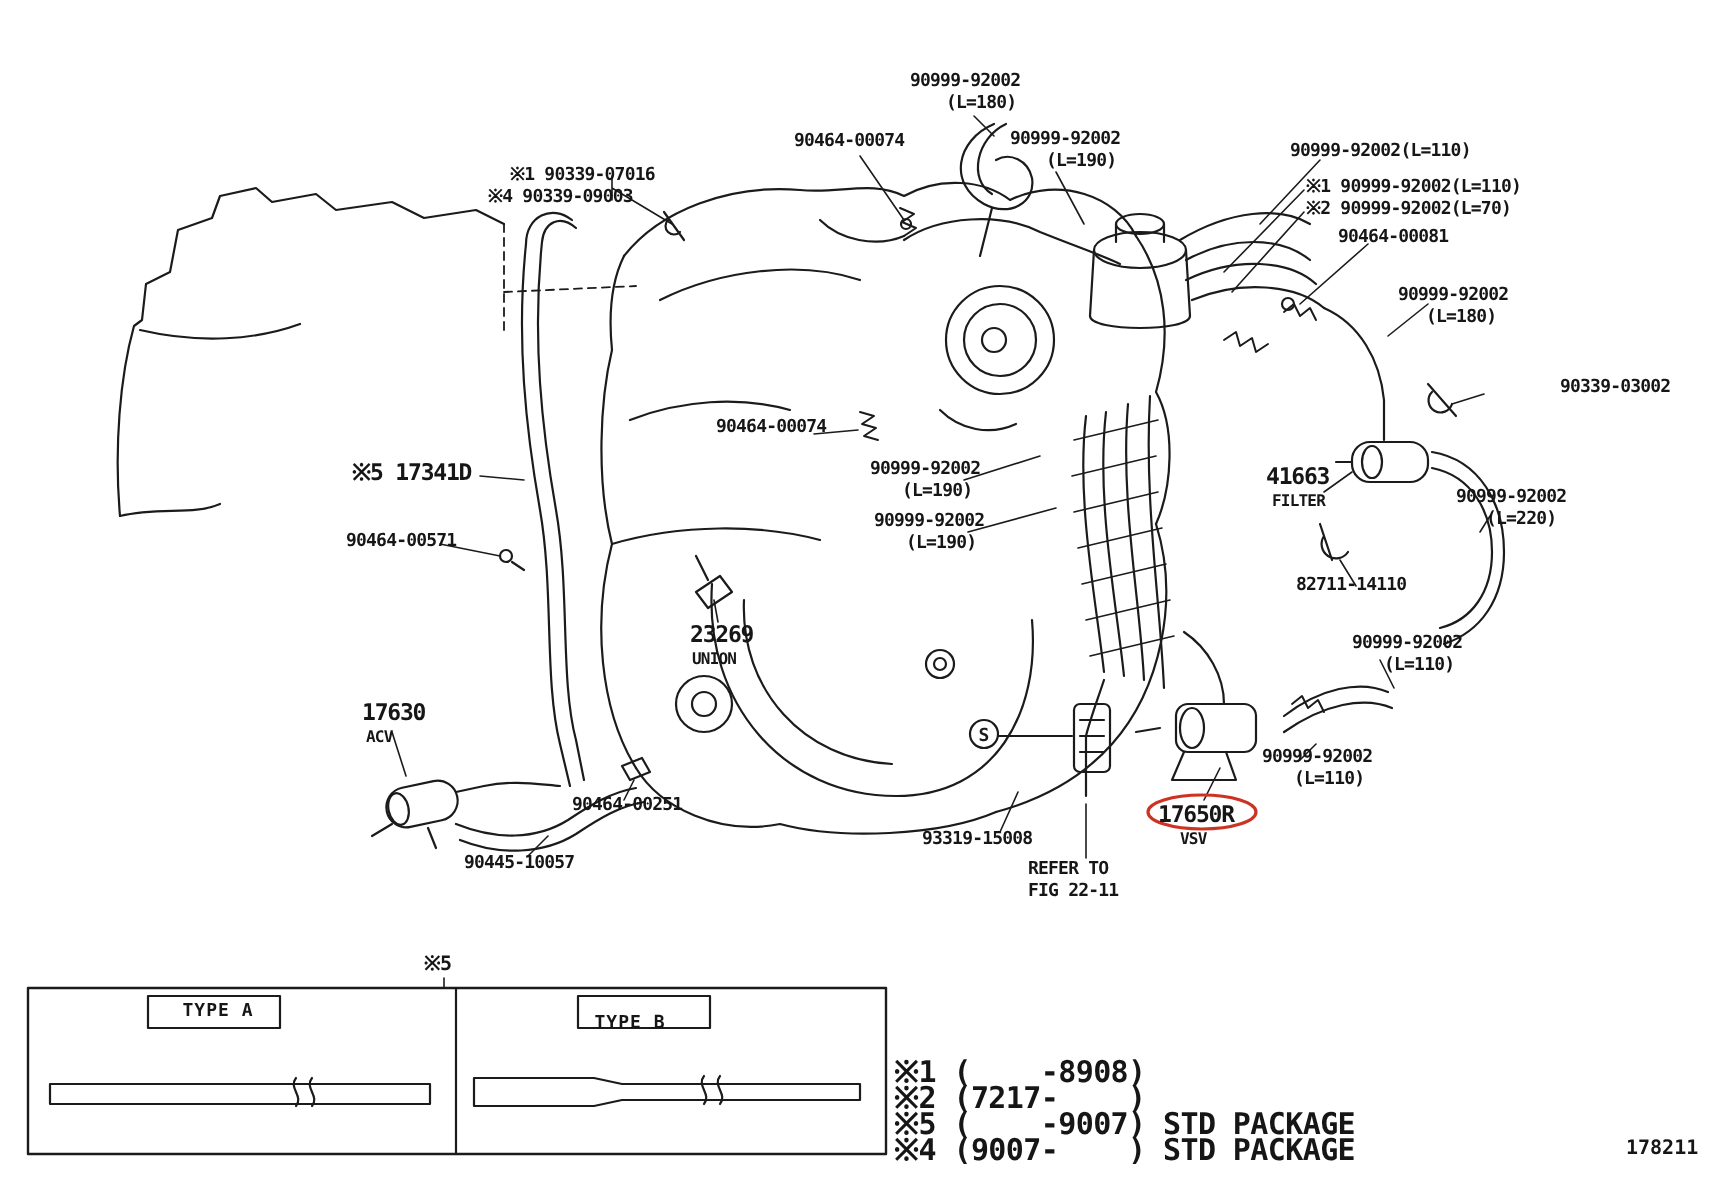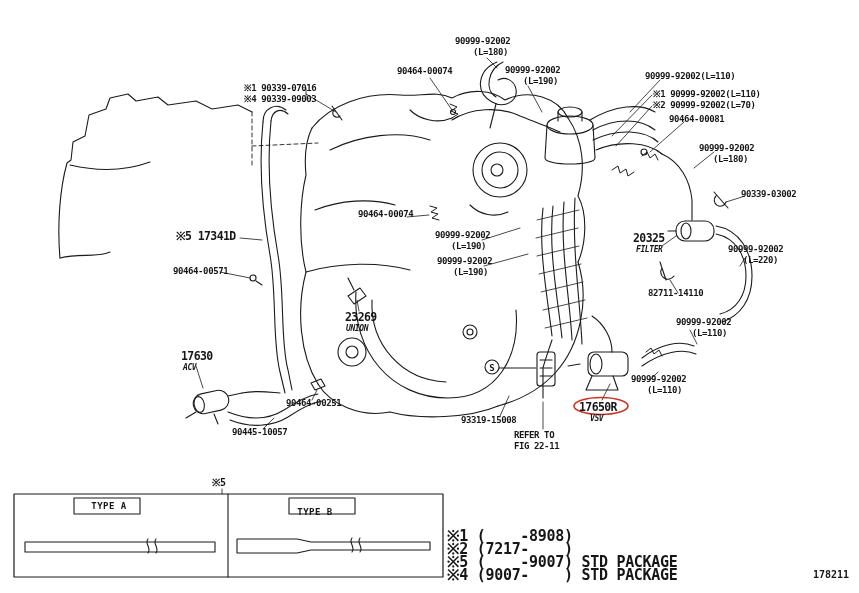--- a/index.html
+++ b/index.html
@@ -9,21 +9,21 @@
     overflow:hidden;
     font-family:"DejaVu Sans Mono", "Liberation Mono", monospace;
   }
   .stage > svg { position:absolute; left:0; top:0; }
   .lbl {
     position:absolute; font-weight:bold; font-size:9px; line-height:1.25;
     color:#161616; letter-spacing:-0.4px; white-space:pre; z-index:2;
   }
   .lbl .l2 { display:block; }
   .lbl .big { font-size:11.5px; letter-spacing:-0.6px; }
-  .lbl .sub { font-size:8px;font-style:italic; }
+  .lbl .sub { font-size:8px; }
   .th {
     position:absolute; font-weight:bold; font-size:9px; color:#161616;
     text-align:center; z-index:2; letter-spacing:0.5px;
   }
   .legend-line {
     position:absolute; font-weight:bold; font-size:15px; color:#161616;
     white-space:pre; z-index:2; letter-spacing:-0.3px;
   }
   .figid {
     position:absolute; font-weight:bold; font-size:10px; color:#161616; z-index:2;
@@ -198,32 +198,32 @@
 
     <ellipse cx="601" cy="406" rx="27" ry="8.5" fill="none" stroke="#cc3322" stroke-width="1.6"></ellipse>
 
     <text x="492" y="370.5" font-size="9" font-weight="bold" text-anchor="middle" fill="#1b1b1b" font-family="DejaVu Sans Mono, monospace">S</text>
   </svg>
 
   <div class="lbl" style="left:455px;top:36px"><span>90999-92002</span><span class="l2" style="padding-left:18px">(L=180)</span></div>
   <div class="lbl" style="left:397px;top:66px"><span>90464-00074</span></div>
   <div class="lbl" style="left:505px;top:65px"><span>90999-92002</span><span class="l2" style="padding-left:18px">(L=190)</span></div>
   <div class="lbl" style="left:645px;top:71px"><span>90999-92002(L=110)</span></div>
-  <div class="lbl" style="left:244px;top:83px"><span>※1 90339-07016</span></div>
+  <div class="lbl" style="left:255px;top:83px"><span>※1 90339-07016</span></div>
   <div class="lbl" style="left:244px;top:94px"><span>※4 90339-09003</span></div>
   <div class="lbl" style="left:653px;top:89px"><span>※1 90999-92002(L=110)</span></div>
   <div class="lbl" style="left:653px;top:100px"><span>※2 90999-92002(L=70)</span></div>
   <div class="lbl" style="left:669px;top:114px"><span>90464-00081</span></div>
   <div class="lbl" style="left:699px;top:143px"><span>90999-92002</span><span class="l2" style="padding-left:14px">(L=180)</span></div>
-  <div class="lbl" style="left:741px;top:189px"><span>90339-03002</span></div>
+  <div class="lbl" style="left:780px;top:189px"><span>90339-03002</span></div>
   <div class="lbl" style="left:358px;top:209px"><span>90464-00074</span></div>
   <div class="lbl" style="left:176px;top:229px"><span class="big">※5 17341D</span></div>
   <div class="lbl" style="left:435px;top:230px"><span>90999-92002</span><span class="l2" style="padding-left:16px">(L=190)</span></div>
   <div class="lbl" style="left:437px;top:256px"><span>90999-92002</span><span class="l2" style="padding-left:16px">(L=190)</span></div>
-  <div class="lbl" style="left:633px;top:231px"><span class="big">20325</span><span class="l2 sub" style="padding-left:3px">FILTER</span></div>
+  <div class="lbl" style="left:633px;top:231px"><span class="big">41663</span><span class="l2 sub" style="padding-left:3px">FILTER</span></div>
   <div class="lbl" style="left:728px;top:244px"><span>90999-92002</span><span class="l2" style="padding-left:15px">(L=220)</span></div>
   <div class="lbl" style="left:173px;top:266px"><span>90464-00571</span></div>
   <div class="lbl" style="left:648px;top:288px"><span>82711-14110</span></div>
   <div class="lbl" style="left:345px;top:310px"><span class="big">23269</span><span class="l2 sub" style="padding-left:1px">UNION</span></div>
   <div class="lbl" style="left:676px;top:317px"><span>90999-92002</span><span class="l2" style="padding-left:16px">(L=110)</span></div>
   <div class="lbl" style="left:181px;top:349px"><span class="big">17630</span><span class="l2 sub" style="padding-left:2px">ACV</span></div>
   <div class="lbl" style="left:631px;top:374px"><span>90999-92002</span><span class="l2" style="padding-left:16px">(L=110)</span></div>
   <div class="lbl" style="left:286px;top:398px"><span>90464-00251</span></div>
   <div class="lbl" style="left:579px;top:400px"><span class="big">17650R</span><span class="l2 sub" style="padding-left:11px">VSV</span></div>
   <div class="lbl" style="left:461px;top:415px"><span>93319-15008</span></div>

